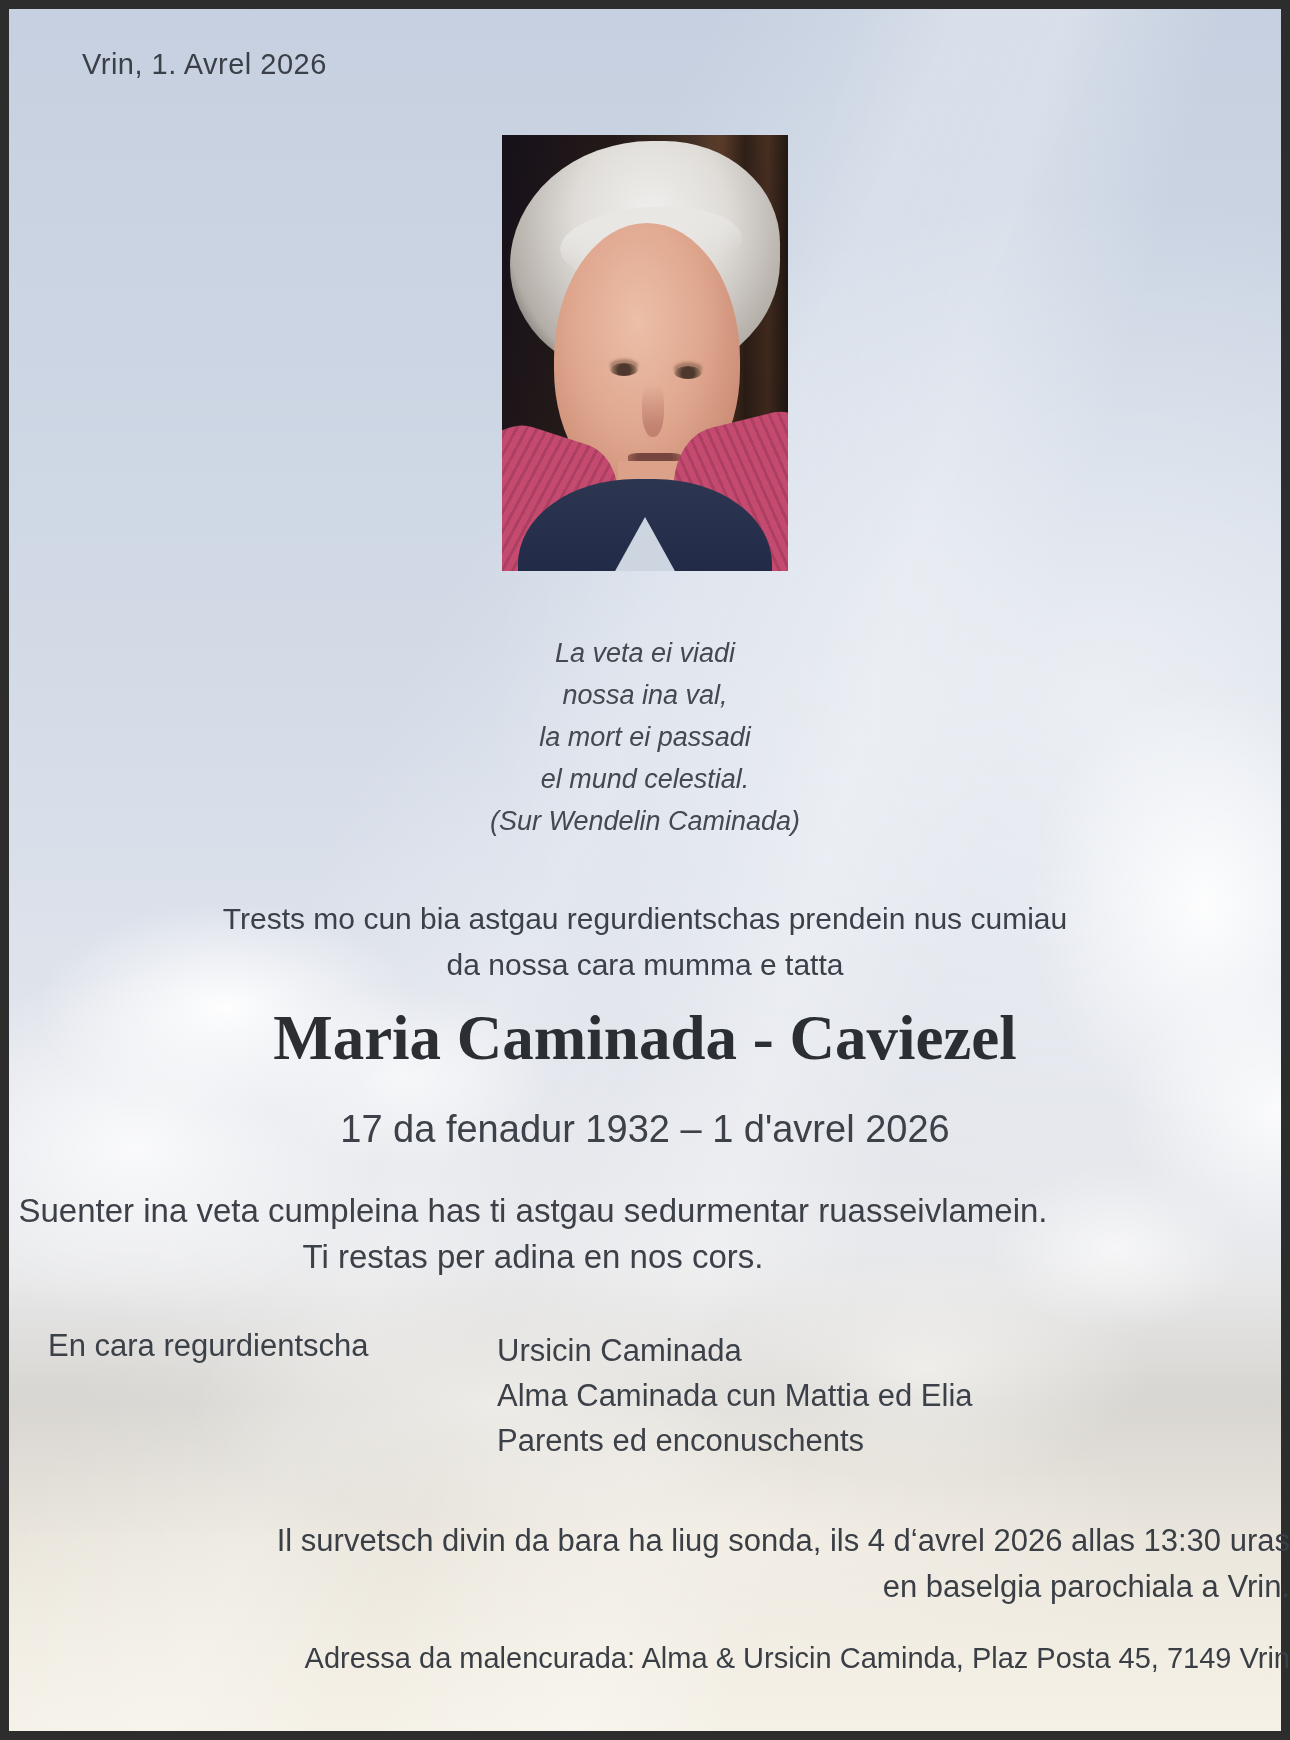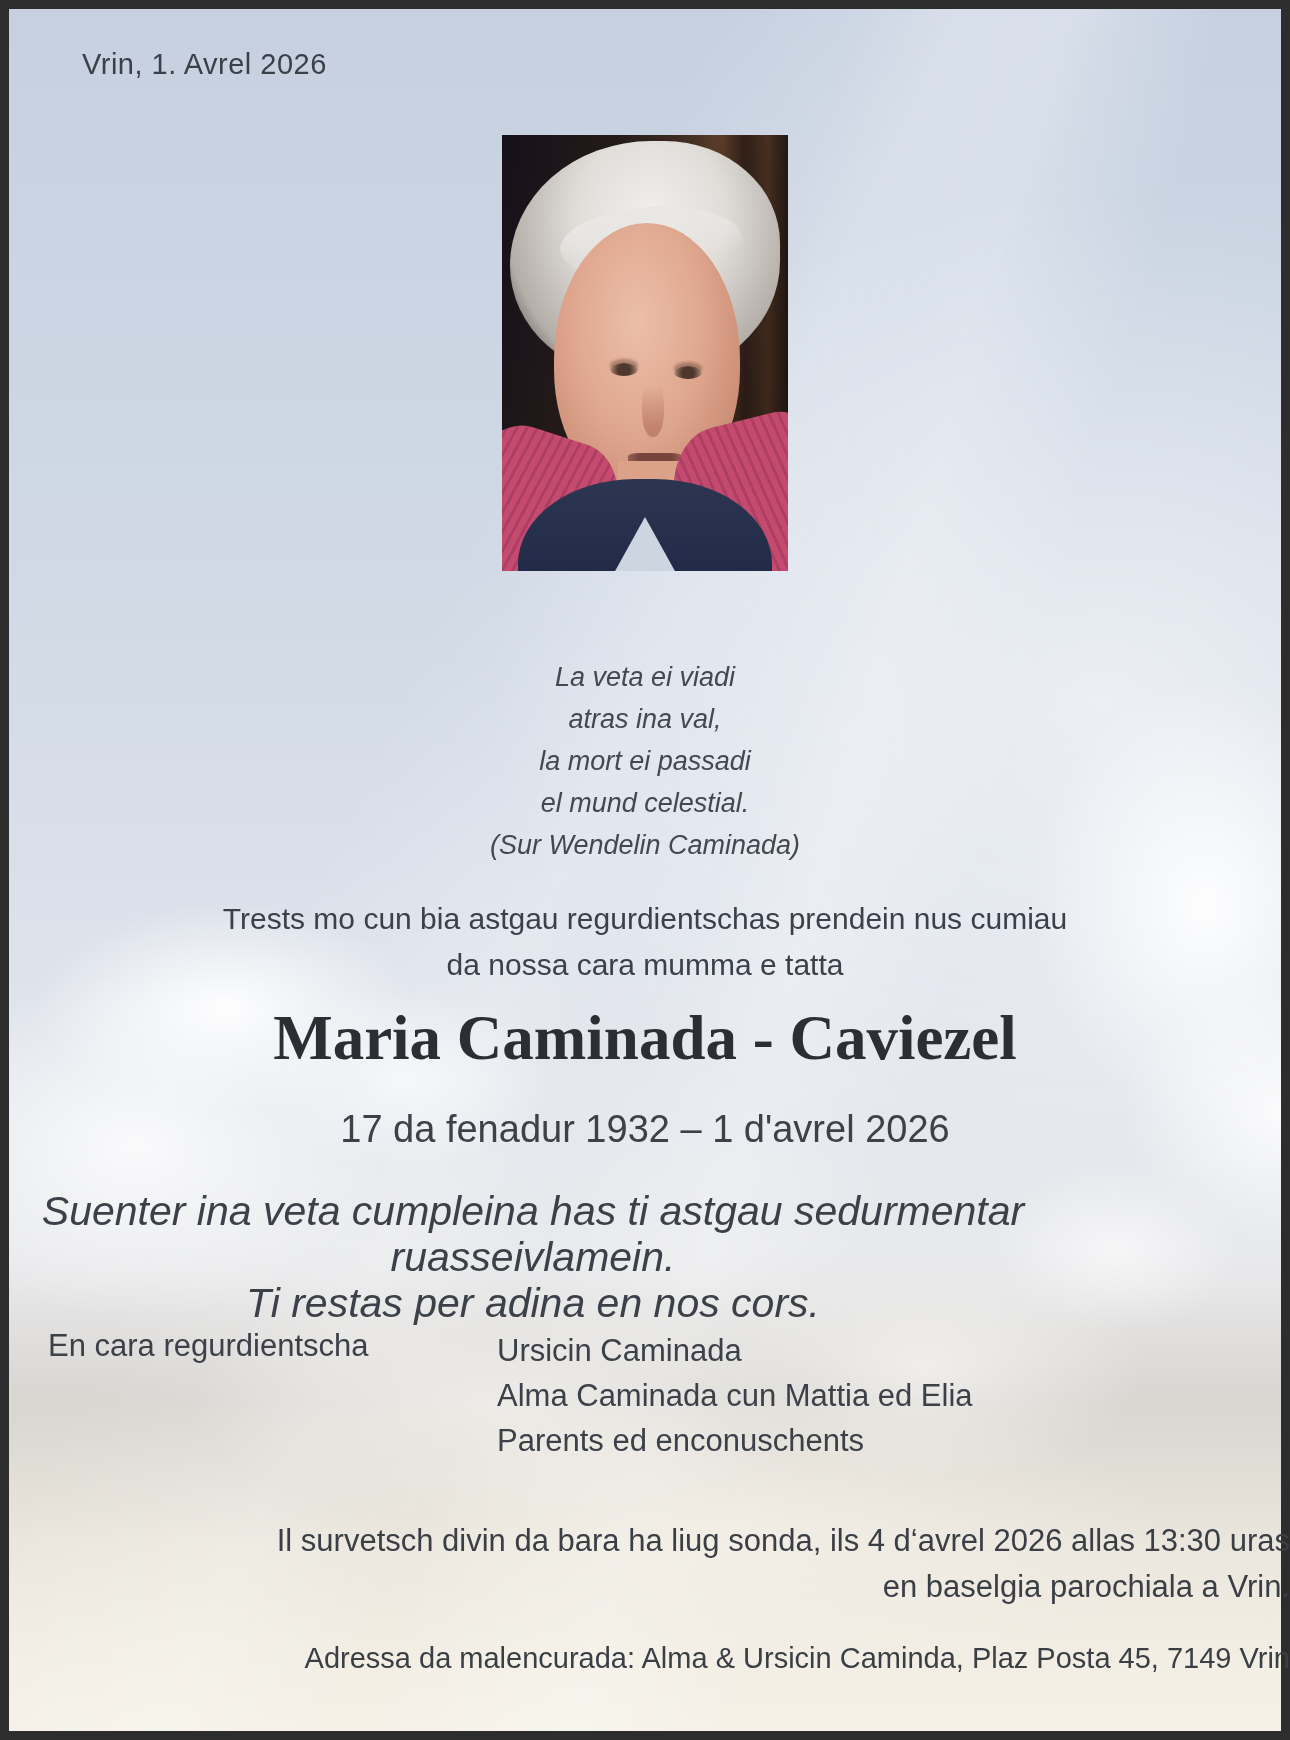--- a/index.html
+++ b/index.html
@@ -115,40 +115,40 @@
     left: 112px; top: 382px; width: 0; height: 0;
     border-left: 31px solid transparent;
     border-right: 31px solid transparent;
     border-bottom: 56px solid #cdd6e0;
   }
 
   
   .poem {
     position: absolute; left: 0; top: 632px; width: 1290px;
     text-align: center; font-style: italic;
-    font-size: 27px; line-height: 42px; color: #44484f; margin-top: 24px;
+    font-size: 27px; line-height: 42px; color: #44484f;
   }
   .announcement {
     position: absolute; left: 0; top: 896px; width: 1290px;
     text-align: center; font-size: 30px; line-height: 46px;
   }
   .deceased-name {
     position: absolute; left: 0; top: 1002px; width: 1290px;
     text-align: center;
     font-family: "Liberation Serif", serif;
     font-weight: bold; font-size: 63px; color: #2b2e33;
     letter-spacing: 0px;
   }
   .deceased-dates {
     position: absolute; left: 0; top: 1108px; width: 1290px;
     text-align: center; font-size: 38px; color: #3d4149;
   }
   .farewell {
     position: absolute; left: 0; top: 1188px; width: 1066px;
-    text-align: center; font-size: 41px; line-height: 46px; font-style: italic;
+    text-align: center; font-size: 33px; line-height: 46px;
   }
   .mourning-label {
     position: absolute; left: 48px; top: 1328px;
     font-size: 31px;
   }
   .mourners {
     position: absolute; left: 497px; top: 1328px;
     font-size: 31px; line-height: 45px;
   }
   .service {
@@ -184,21 +184,21 @@
     <div class="photo-mouth"></div>
     <div class="photo-neck"></div>
     <div class="photo-sweater-l"></div>
     <div class="photo-sweater-r"></div>
     <div class="photo-vest"></div>
     <div class="photo-shirt"></div>
   </div>
 
   <div class="poem">
     <span class="line">La veta ei viadi</span>
-    <span class="line">atras ina val,</span>
+    <span class="line">nossa ina val,</span>
     <span class="line">la mort ei passadi</span>
     <span class="line">el mund celestial.</span>
     <span class="line">(Sur Wendelin Caminada)</span>
   </div>
 
   <div class="announcement">
     <span class="line">Trests mo cun bia astgau regurdientschas prendein nus cumiau</span>
     <span class="line">da nossa cara mumma e tatta</span>
   </div>
 

